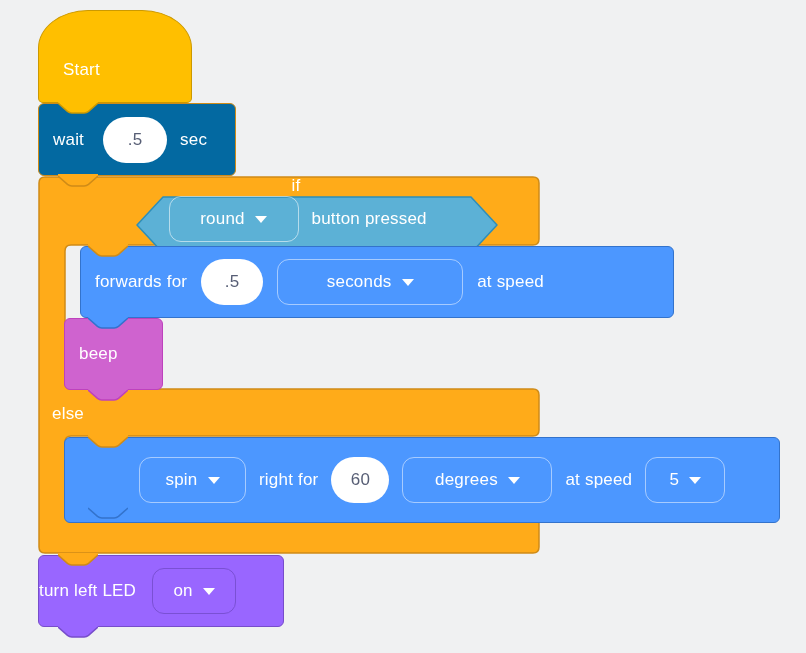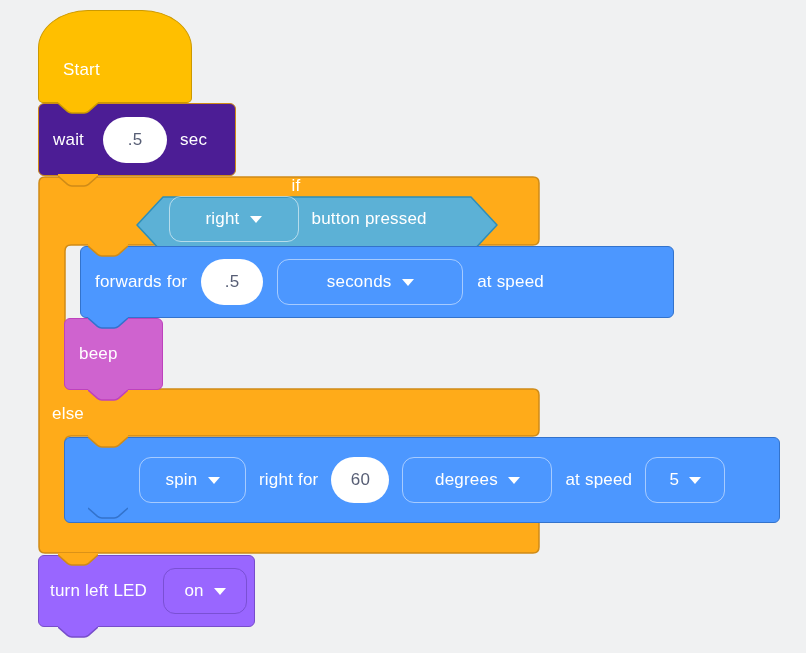--- a/index.html
+++ b/index.html
@@ -8,21 +8,21 @@
     position:relative; width:806px; height:653px; overflow:hidden;
     background:#f0f1f2;
     font-family:"Liberation Sans", sans-serif;
     font-size:17px; font-weight:500; color:#ffffff; letter-spacing:0.2px;
   }
   .block {
     position:absolute; display:flex; align-items:center;
     border:1.5px solid transparent; border-radius:6px;
   }
   .blk-yellow  { background:#FFBF00; border-color:#CC9900; }
-  .blk-orange  { background:#4c1d95; border-color:#CF8B17; }
+  .blk-orange  { background:#0369a1; border-color:#CF8B17; }
   .blk-blue    { background:#4C97FF; border-color:#3373CC; }
   .blk-magenta { background:#CF63CF; border-color:#BD42BD; }
   .blk-purple  { background:#9966FF; border-color:#774DCB; }
 
   .hat {
     left:38px; top:10px; width:154px; height:93px;
     border-radius:50px 50px 5px 5px / 38px 38px 5px 5px;
     padding:26px 0 0 24px;
   }
   .label { white-space:nowrap; }
@@ -77,21 +77,21 @@
   </svg>
 
   <div class="row" style="left:38px; top:176px; width:502px; height:70px; padding-left:14px;flex-direction:column;">
     <span class="label">if</span>
     <div class="hexwrap" style="margin-left:41px;">
       <svg width="362" height="58" viewBox="0 0 362 58">
         <path d="M1,29 L27,1 H335 L361,29 L335,57 H27 Z" fill="#5CB1D6" stroke="#2E8EB8" stroke-width="1.5" stroke-linejoin="round"></path>
       </svg>
       <div class="hexcontent">
         <div class="dd" style="width:130px; border-color:rgba(255,255,255,0.55);">
-          <span>right</span>
+          <span>round</span>
           <span class="caret"></span>
         </div>
         <span class="label">button pressed</span>
       </div>
     </div>
     <span class="label" style="margin-left:12px;">then</span>
   </div>
 
   <div class="row" style="left:38px; top:390px; width:502px; height:47px; padding-left:14px;">
     <span class="label">else</span>
@@ -126,21 +126,21 @@
       <span>degrees</span>
       <span class="caret"></span>
     </div>
     <span class="label">at speed</span>
     <div class="dd" style="width:80px;">
       <span>5</span>
       <span class="caret"></span>
     </div>
   </div>
 
-  <div class="block blk-purple" style="left:38px; top:555px; width:217px; height:72px; padding-left:11px; gap:16px;">
+  <div class="block blk-purple" style="left:38px; top:555px; width:246px; height:72px; padding-left:0; gap:16px;">
     <span class="label">turn left LED</span>
     <div class="dd dd-dark" style="width:84px;">
       <span>on</span>
       <span class="caret"></span>
     </div>
   </div>
 
   <svg class="notch" style="left:58px; top:101px;" viewBox="0 0 40 13">
     <path d="M0,0 H40 V2 L30.5,10.4 Q28.6,12 26.2,12 H13.8 Q11.4,12 9.5,10.4 L0,2 Z" fill="#FFBF00"></path>
     <path d="M0,2 L9.5,10.4 Q11.4,12 13.8,12 H26.2 Q28.6,12 30.5,10.4 L40,2" fill="none" stroke="#CC9900" stroke-width="1.5"></path>

